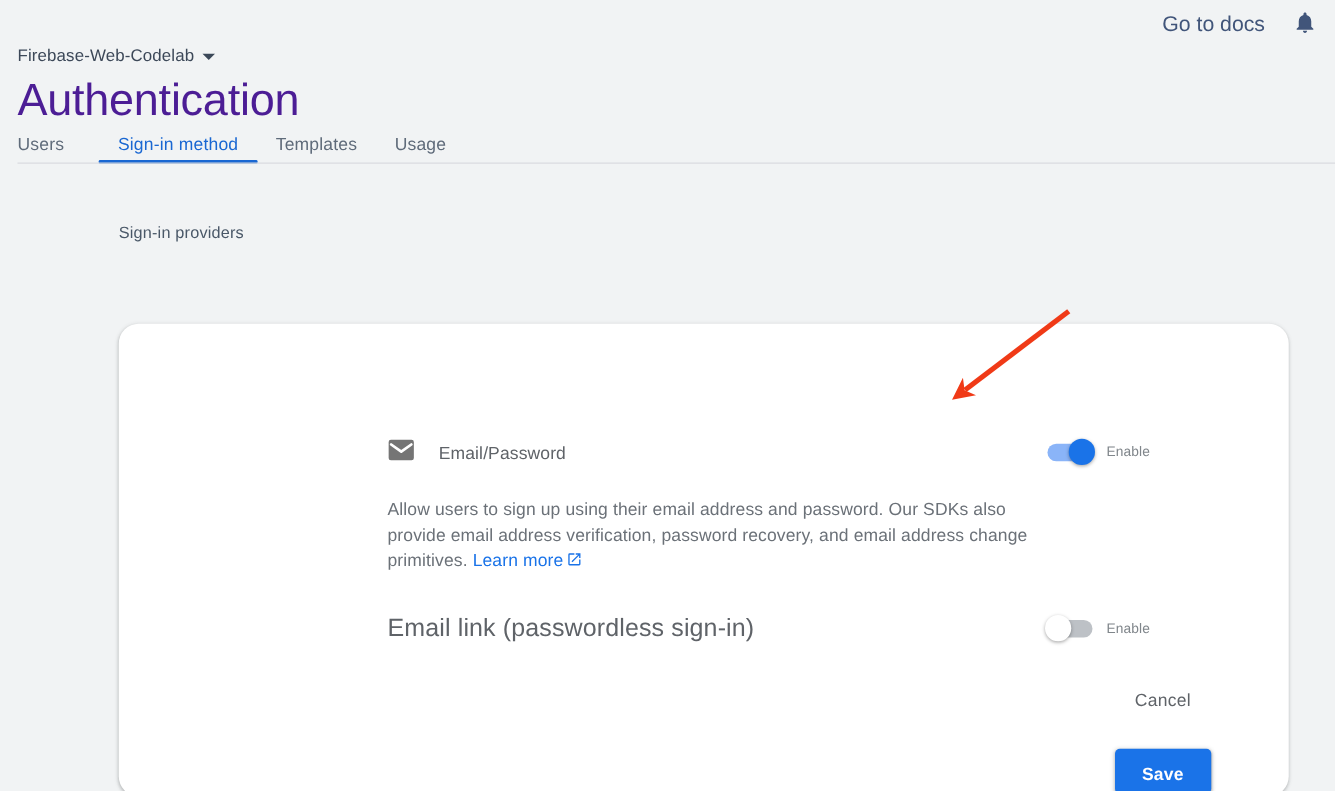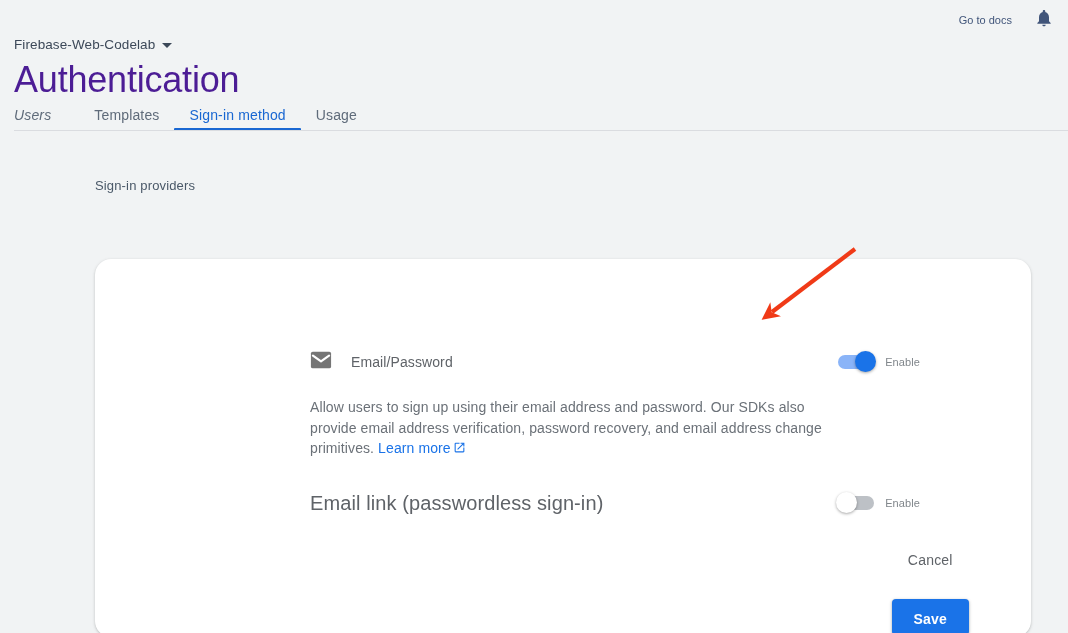--- a/index.html
+++ b/index.html
@@ -47,21 +47,21 @@
     border-top: 5px solid #3c4858;
     margin-top: 2px;
   }
   .topbar-right {
     margin-left: auto;
     display: flex;
     align-items: center;
     gap: 22px;
   }
   .docs-link {
-    font-size: 11px;
+    font-size: 17px;
     color: #41557a;
     font-weight: 500;
     text-decoration: none;
     cursor: pointer;
   }
   .bell {
     display: block;
   }
 
   
@@ -94,21 +94,21 @@
     color: #5f6b7a;
     padding: 0 15px;
     height: 30px;
     line-height: 20px;
     cursor: pointer;
     letter-spacing: .15px;
     background: none;
     border: none;
     font-family: inherit;
   }
-  .tab:first-child { padding-left: 0; margin-right: 13px; font-style: italic;}
+  .tab:first-child { padding-left: 0; margin-right: 13px;}
   .tab.active { color: #1967d2; }
   .tab.active::after {
     content: "";
     position: absolute;
     left: 0; right: 0;
     bottom: -1px;
     height: 3px;
     background: #1967d2;
     border-radius: 1px;
   }
@@ -288,22 +288,22 @@
         <path fill="#41557a" d="M12 22c1.1 0 2-.9 2-2h-4c0 1.1.9 2 2 2zm6-6v-5c0-3.07-1.64-5.64-4.5-6.32V4c0-.83-.67-1.5-1.5-1.5S10.5 3.17 10.5 4v.68C7.63 5.36 6 7.92 6 11v5l-2 2v1h16v-1l-2-2z"></path>
       </svg>
     </span>
   </div>
 </div>
 
 <div class="page-title">Authentication</div>
 
 <div class="tabs">
   <button class="tab">Users</button>
+  <button class="tab active">Sign-in method</button>
   <button class="tab">Templates</button>
-  <button class="tab active">Sign-in method</button>
   <button class="tab">Usage</button>
 </div>
 <div class="tabs-divider"></div>
 
 <div class="section-label">Sign-in providers</div>
 
 <div class="card">
 
   <div class="provider-row">
     <span class="mail-icon">

